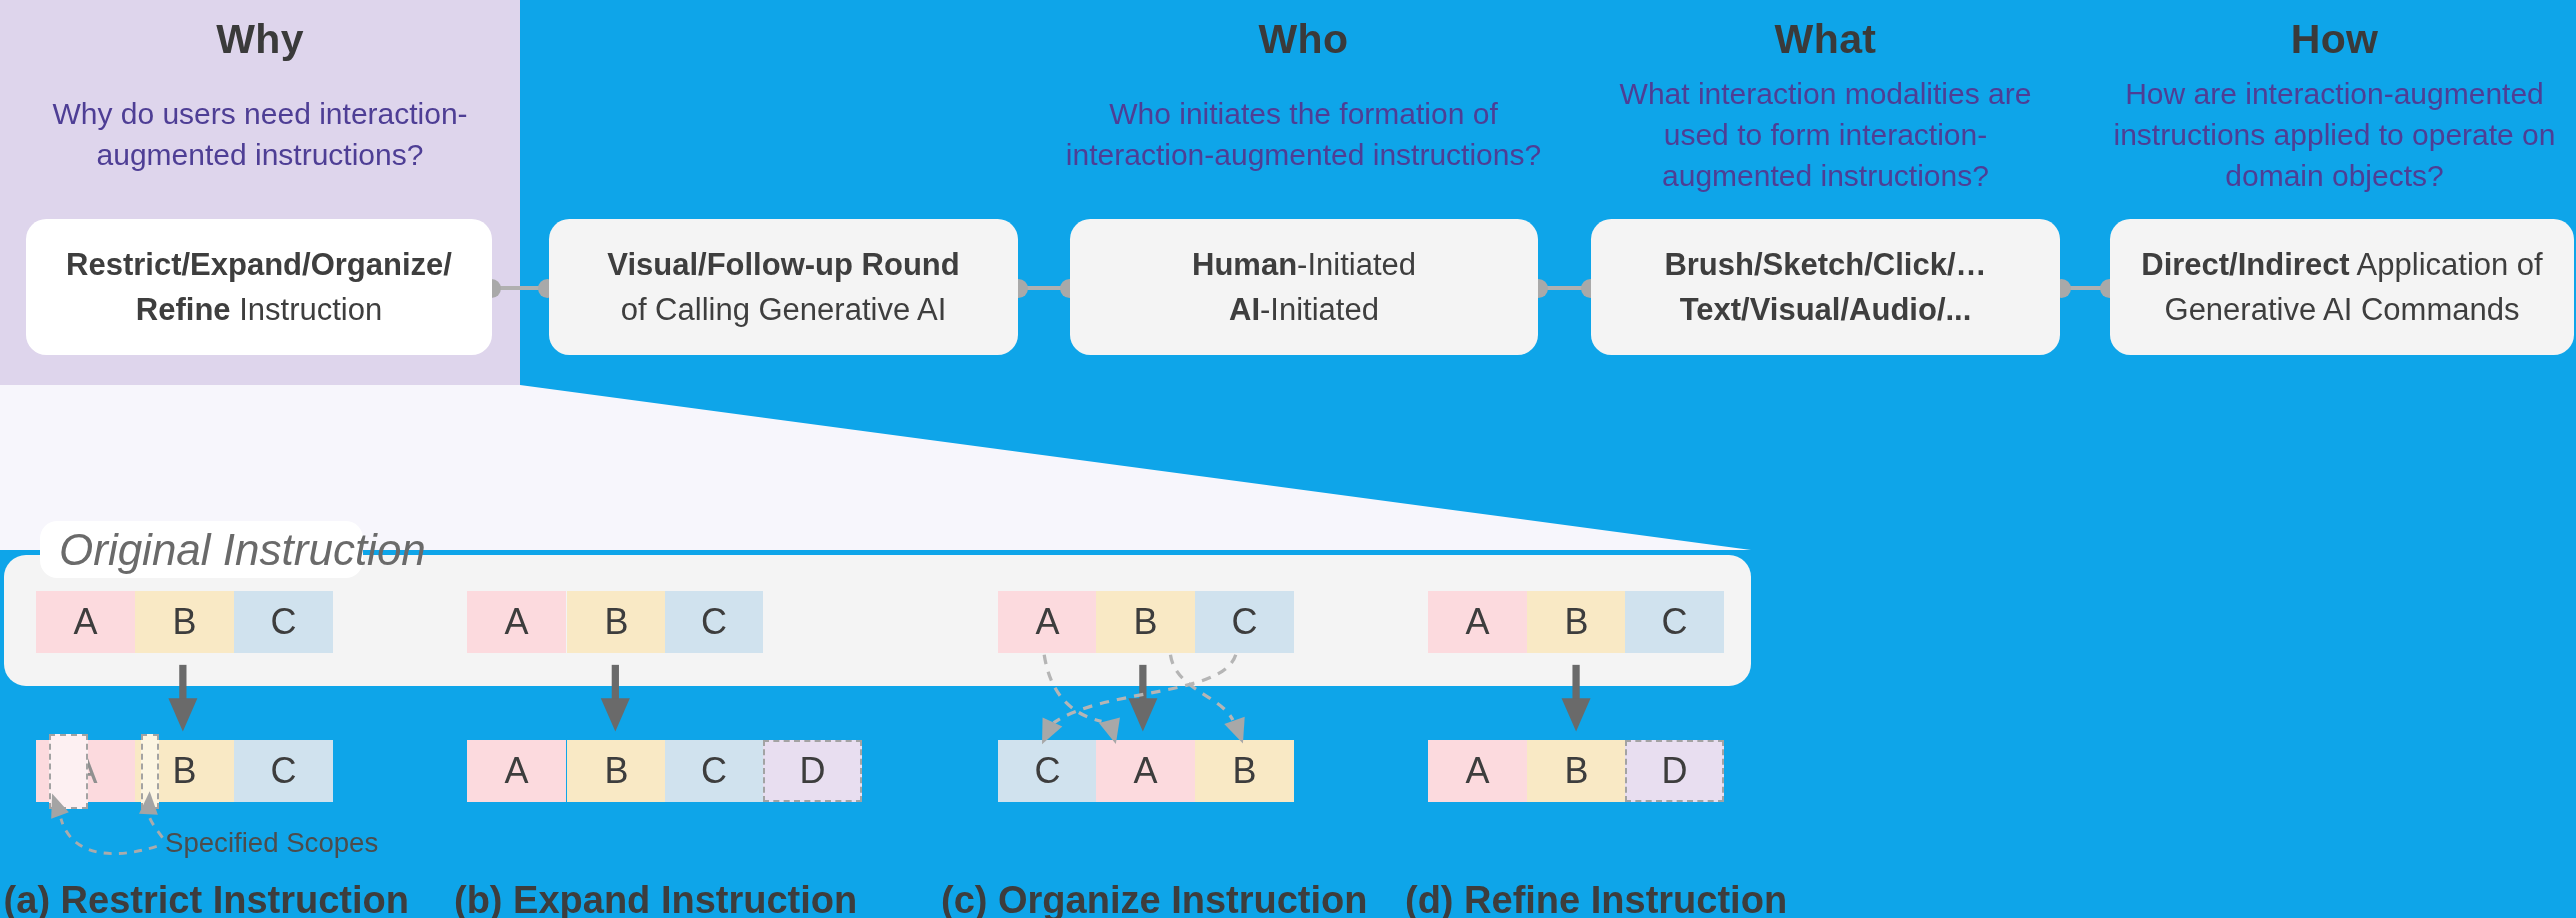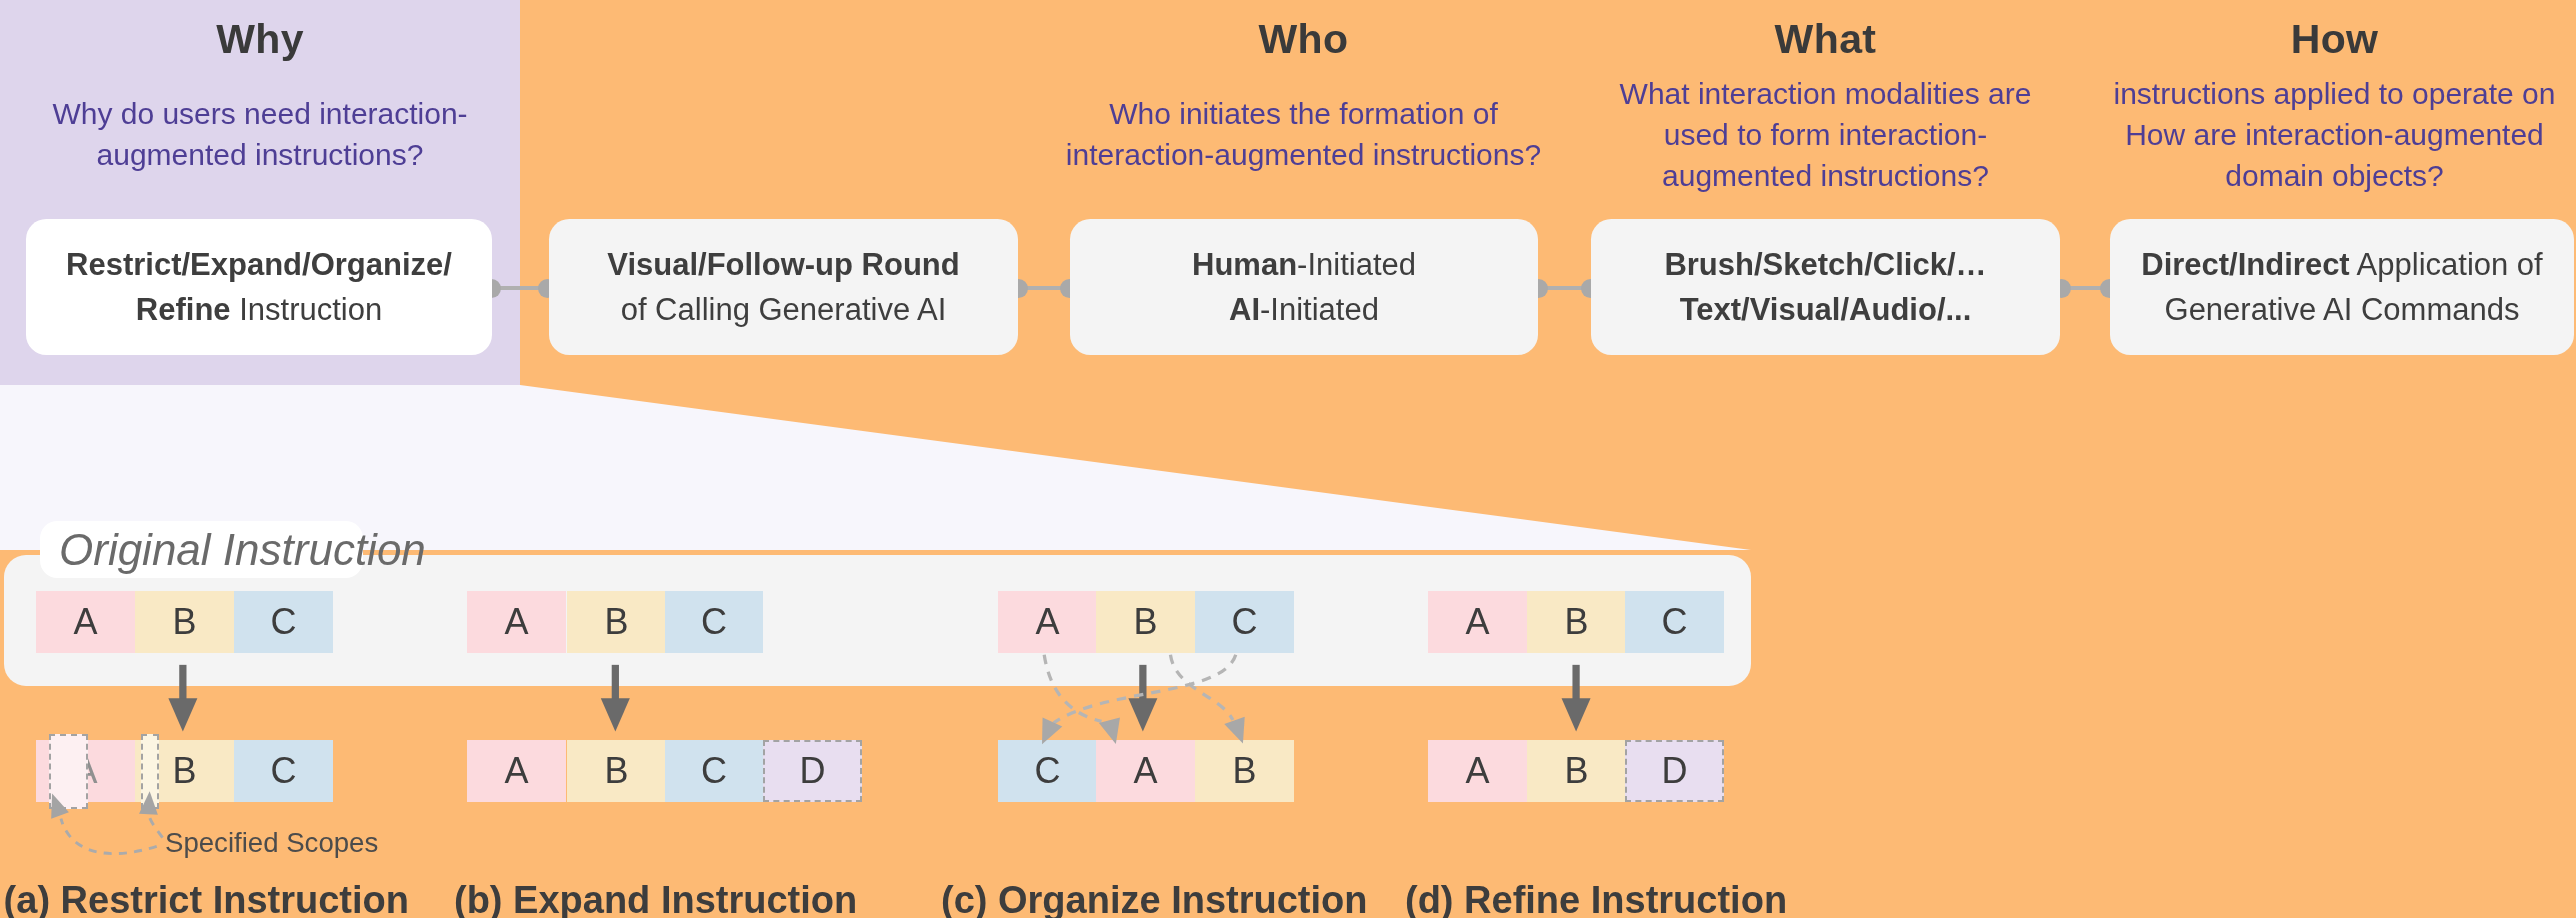--- a/index.html
+++ b/index.html
@@ -1,18 +1,18 @@
 <!DOCTYPE html>
 <html style="font-size:11.6px"><head>
 <meta charset="utf-8">
 <style>
   html,body{margin:0;padding:0;background:#ffffff;}
   #canvas{
     position:relative;width:2576px;height:919px;overflow:hidden;
-    font-family:"Liberation Sans", sans-serif;background:#fdba74;
+    font-family:"Liberation Sans", sans-serif;background:#0ea5e9;
   }
   
   .why-panel{
     position:absolute;left:0;top:0;width:520px;height:385px;
     background:#ded5ec;border-radius:0 0 0 0;
   }
   .col{position:absolute;top:0;height:385px;}
   .col-title{
     position:absolute;top:16px;left:0;width:100%;text-align:center;
     font-size:41px;font-weight:700;color:#3a3a3a;letter-spacing:0.4px;
@@ -124,22 +124,22 @@
     </div>
   </div>
   <div class="card" style="left:1591px;width:469px;">
     <div class="cline"><span class="b">Brush/Sketch/Click/…</span><span></span></div>
     <div class="cline"><span class="b">Text/Visual/Audio/...</span><span></span></div>
   </div>
 
   <div class="col" style="left:2093px;width:483px;">
     <div class="col-title">How</div>
     <div class="question">
+      <span class="qline">How are interaction-augmented</span>
       <span class="qline">instructions applied to operate on</span>
-      <span class="qline">How are interaction-augmented</span>
       <span class="qline">domain objects?</span>
     </div>
   </div>
   <div class="card" style="left:2110px;width:464px;">
     <div class="cline"><span class="b">Direct/Indirect</span><span> Application of</span></div>
     <div class="cline"><span class="b"></span><span>Generative AI Commands</span></div>
   </div>
 
   <div class="connector" style="left:491px;width:57px;">
       <div class="dot l"></div>

